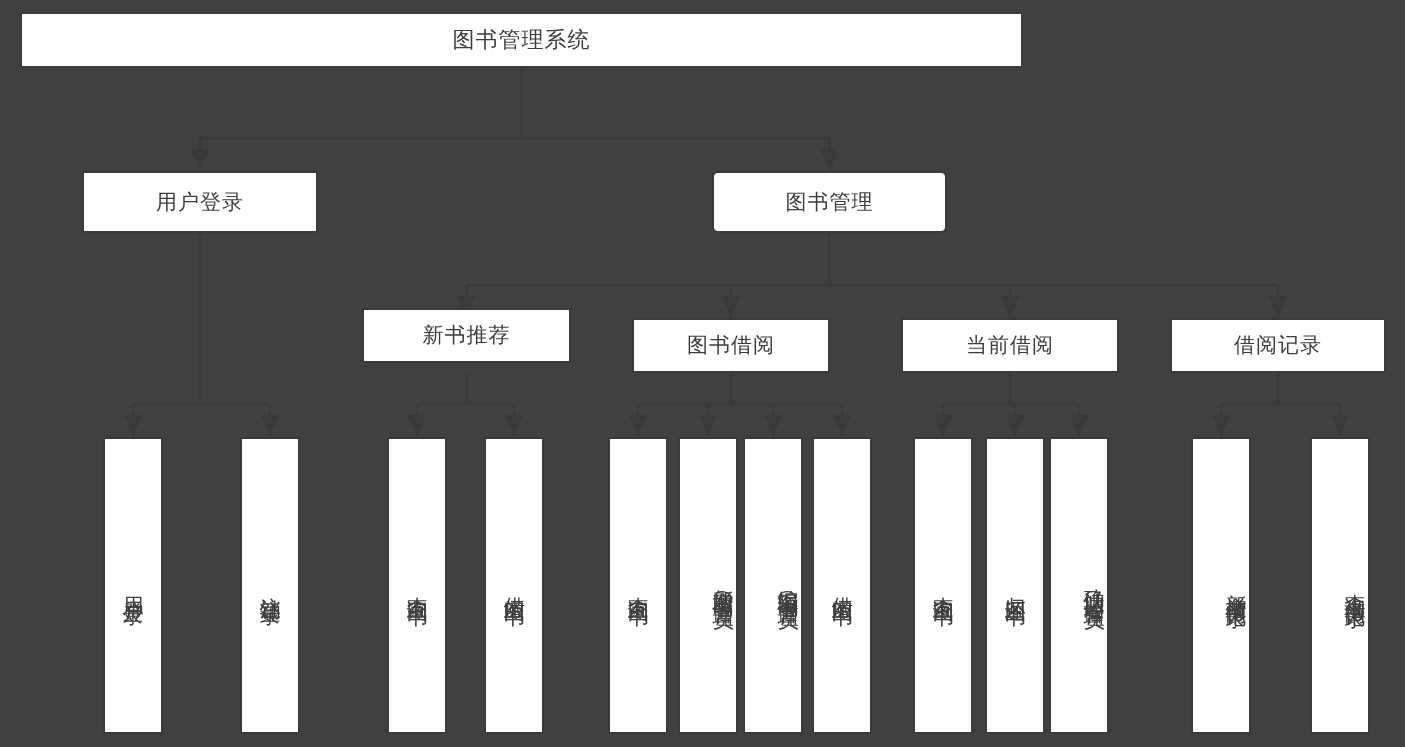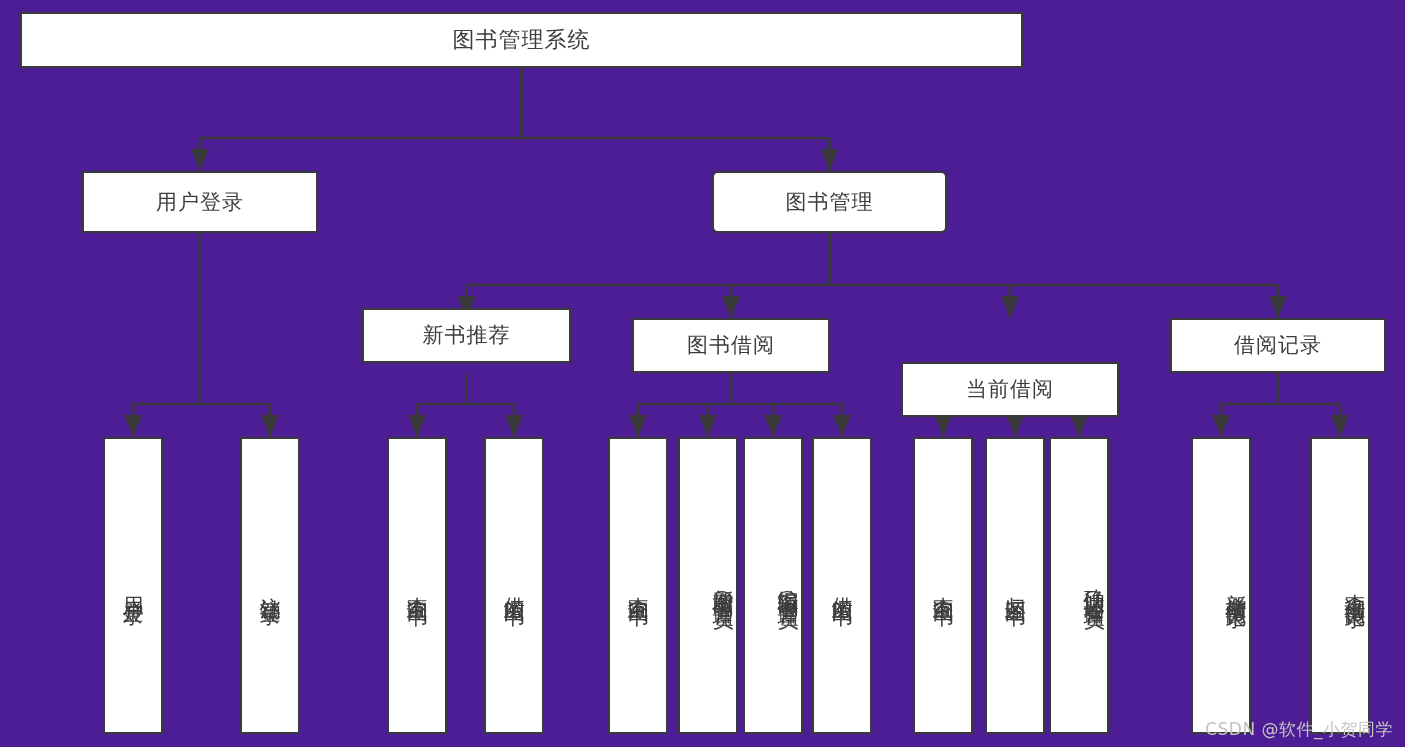--- a/index.html
+++ b/index.html
@@ -8,21 +8,21 @@
     padding: 0;
     background: #ffffff;
   }
   body {
     font-family: "DejaVu Sans", "Liberation Sans", sans-serif;
   }
   #canvas {
     position: relative;
     width: 1405px;
     height: 747px;
-    background: #4c1d95;
+    background: #404040;
     overflow: hidden;
   }
   .node {
     position: absolute;
     box-sizing: border-box;
     border: 2.5px solid #3a3a3a;
     background: #ffffff;
     color: #3d3d3d;
     display: flex;
     align-items: center;
@@ -147,21 +147,21 @@
       </div>
       <div class="node horiz" style="left: 712px; top: 171px; width: 235px; height: 62px; border-radius: 6px;">
         <span>图书管理</span>
       </div>
       <div class="node horiz" style="left: 362px; top: 308px; width: 209px; height: 55px;">
         <span>新书推荐</span>
       </div>
       <div class="node horiz" style="left: 632px; top: 318px; width: 198px; height: 55px;">
         <span>图书借阅</span>
       </div>
-      <div class="node horiz" style="left: 901px; top: 318px; width: 218px; height: 55px; margin-top: 44px;">
+      <div class="node horiz" style="left: 901px; top: 318px; width: 218px; height: 55px;">
         <span>当前借阅</span>
       </div>
       <div class="node horiz" style="left: 1170px; top: 318px; width: 216px; height: 55px; align-items: center;">
         <span>借阅记录</span>
       </div>
       <div class="node vert midalign" style="left: 103px; top: 437px; width: 60px; height: 297px;">
         <span>用户登录</span>
       </div>
       <div class="node vert midalign" style="left: 240px; top: 437px; width: 60px; height: 297px;">
         <span>注销登录</span>
@@ -193,14 +193,13 @@
       <div class="node vert topalign" style="left: 1049px; top: 437px; width: 60px; height: 297px;">
         <span>确认归还（管理员）</span>
       </div>
       <div class="node vert topalign" style="left: 1191px; top: 437px; width: 60px; height: 297px;">
         <span>新增借阅记录</span>
       </div>
       <div class="node vert topalign" style="left: 1310px; top: 437px; width: 60px; height: 297px;">
         <span>查询借阅记录</span>
       </div>
     </div>
-  <div id="watermark">CSDN @软件_小贺同学</div>
 </div>
 
 </body></html>

